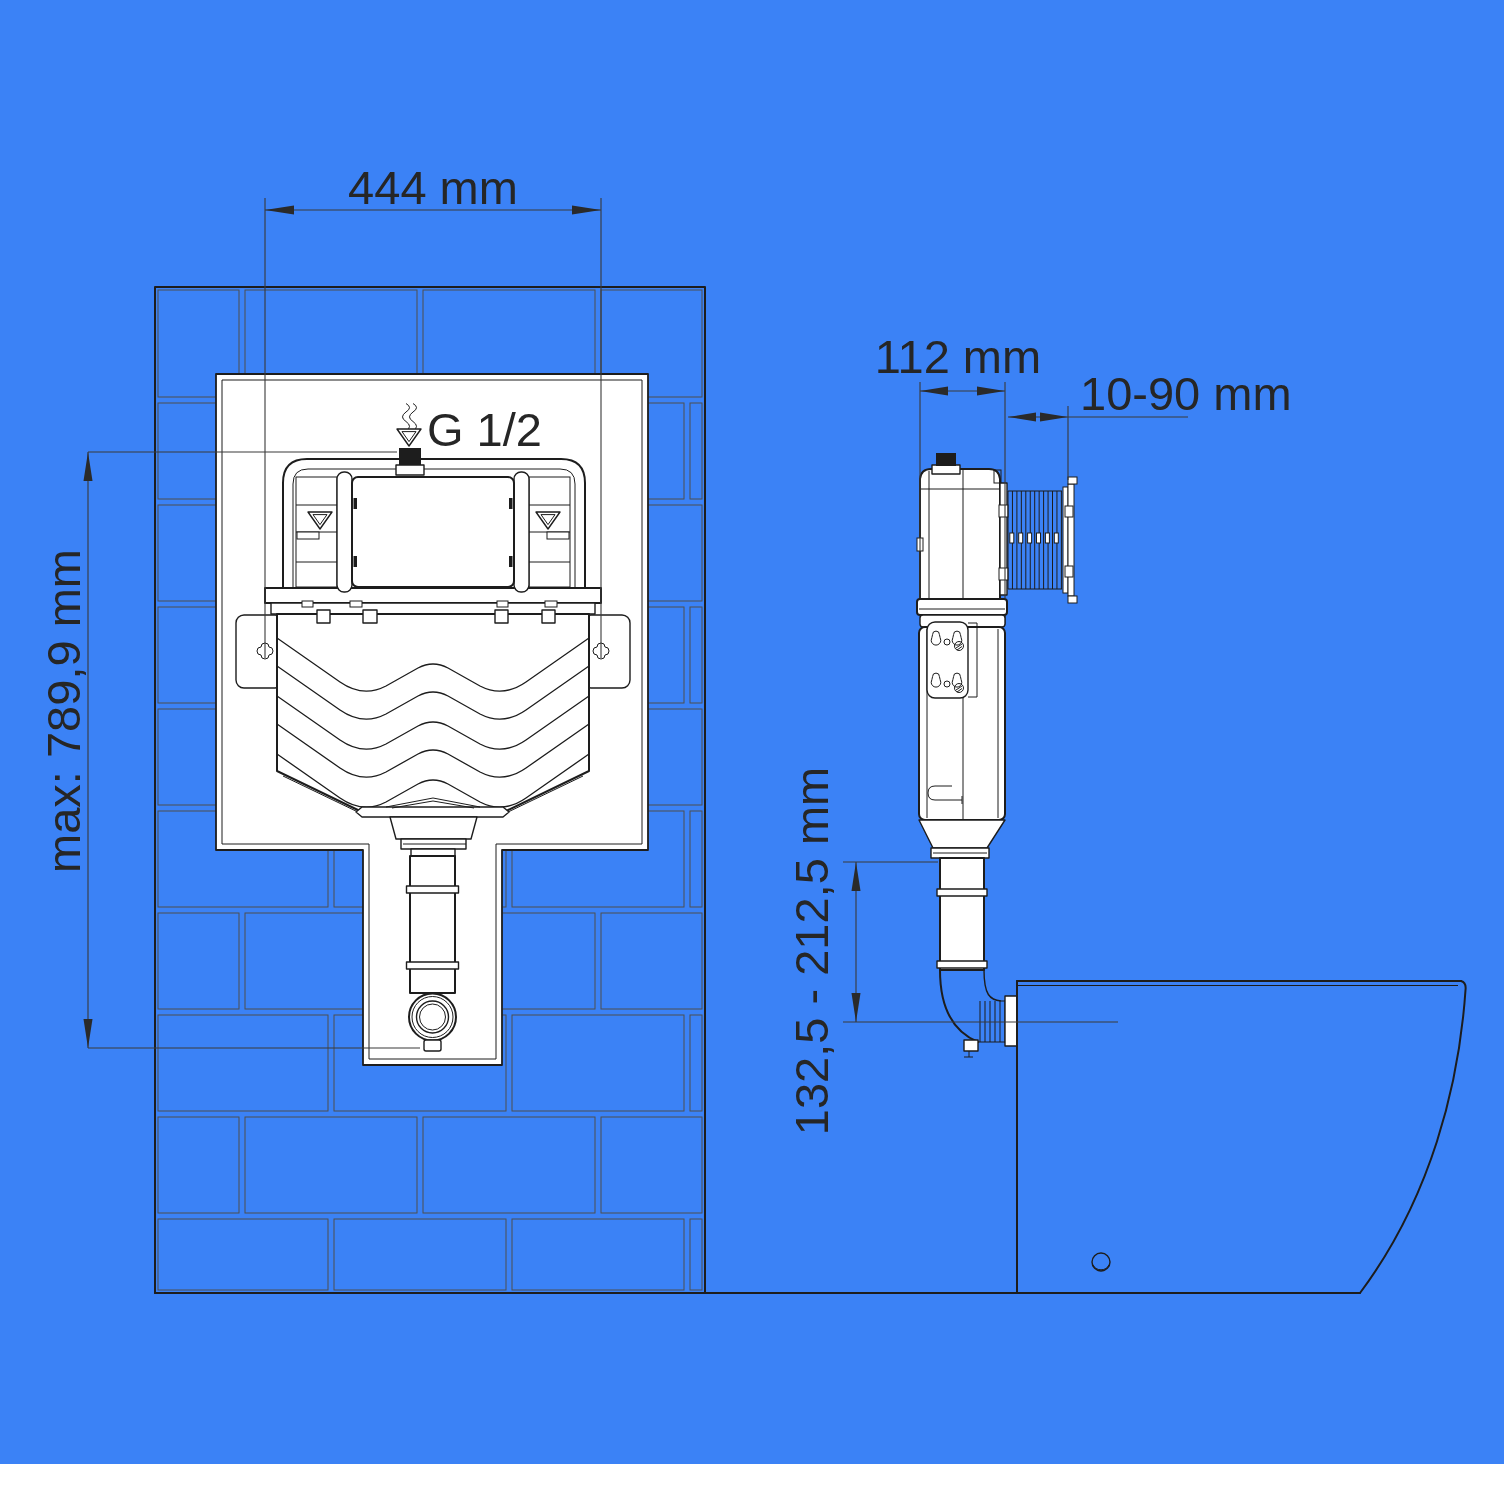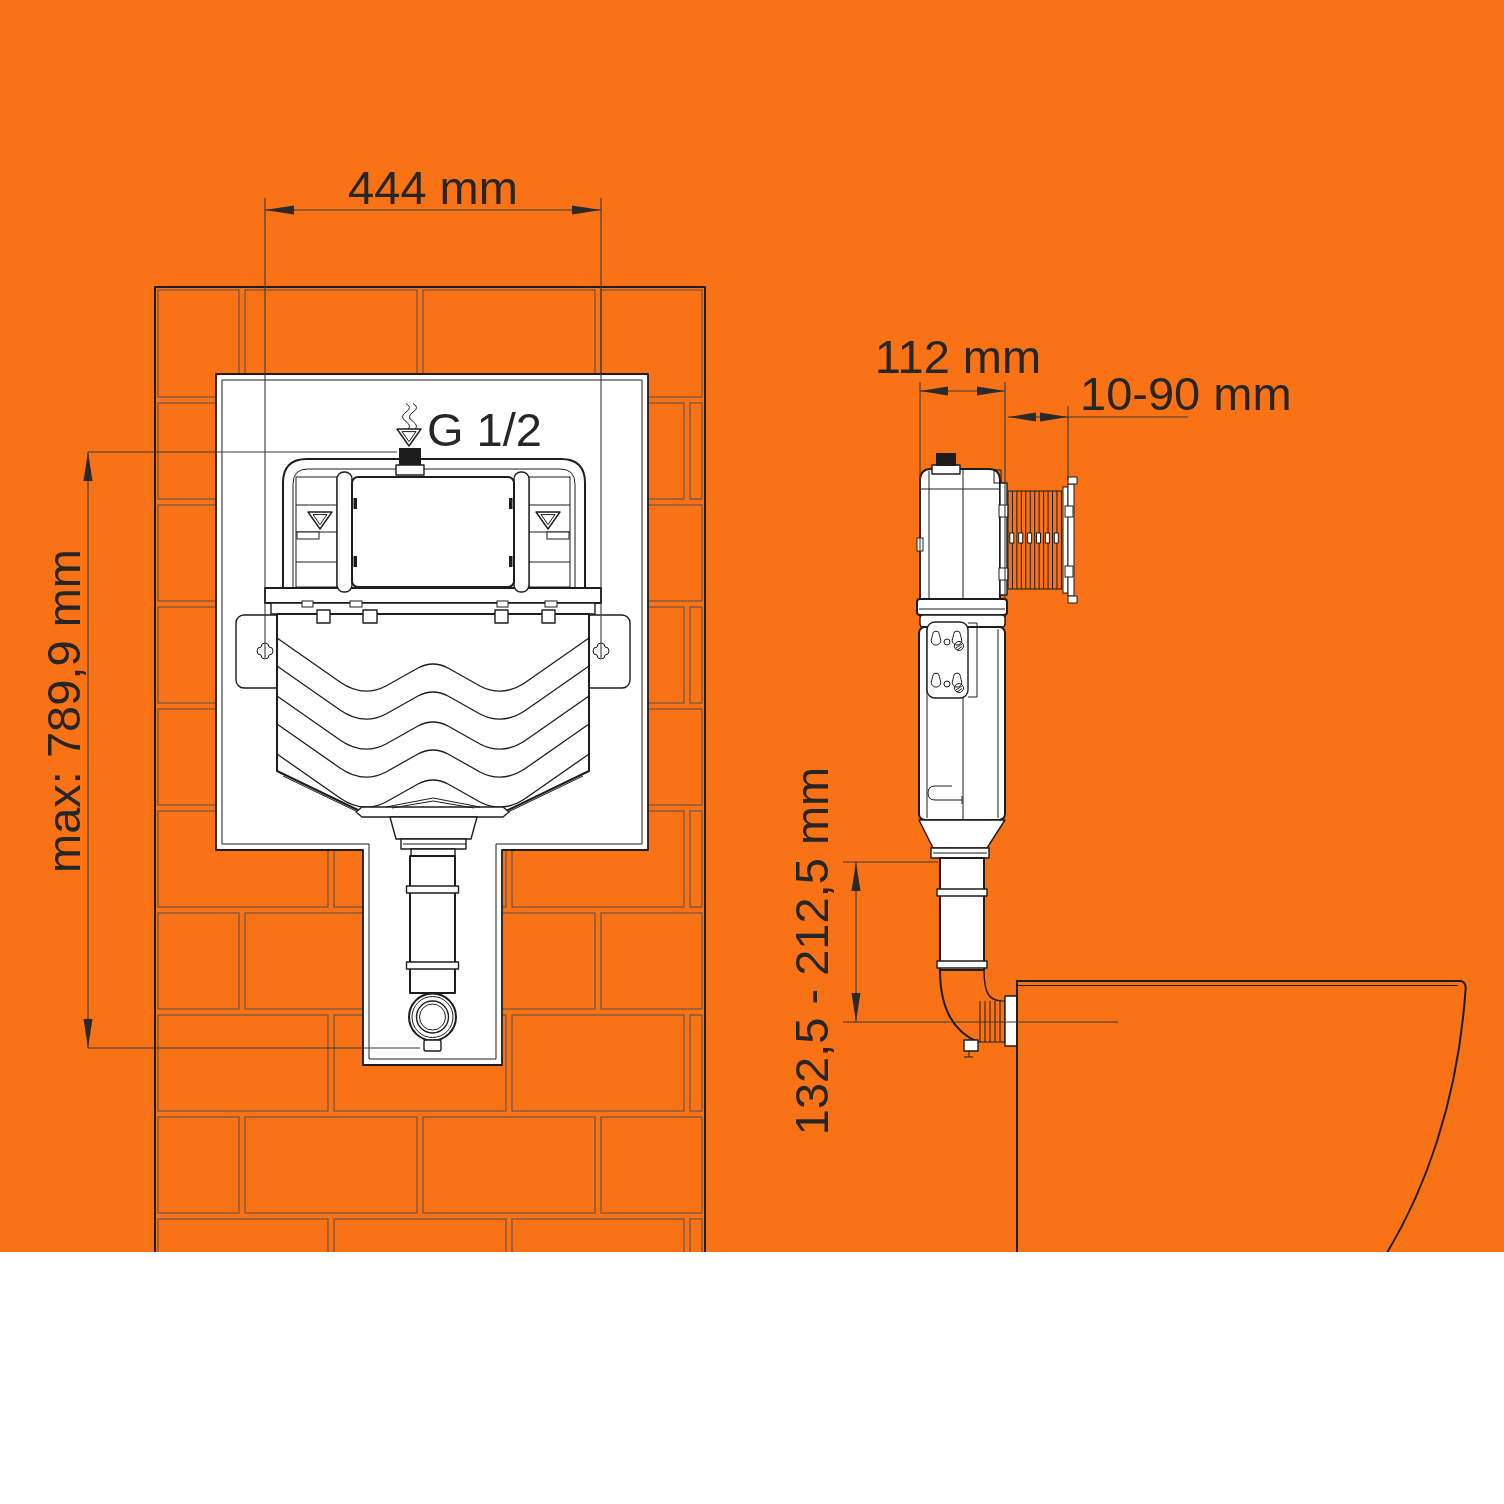--- a/index.html
+++ b/index.html
@@ -1,16 +1,16 @@
 <!DOCTYPE html>
 <html><head>
 <meta charset="utf-8">
 <style>
   html,body{margin:0;padding:0;background:#ffffff;}
-  #stage{position:relative;width:1504px;height:1252px;background:#f97316;overflow:hidden;}
+  #stage{position:relative;width:1504px;height:1464px;background:#3b82f6;overflow:hidden;}
   svg{display:block;}
   .ln{stroke:#1d1d1d;stroke-width:2;fill:none;stroke-linejoin:round;stroke-linecap:round;}
   .ln1{stroke:#1d1d1d;stroke-width:1.4;fill:none;stroke-linejoin:round;}
   .thin{stroke:#1d1d1d;stroke-width:1;fill:none;}
   .dim{stroke:#3a3a3a;stroke-width:1.1;fill:none;}
   .wht{fill:#ffffff;}
   .blk{fill:#1d1d1d;stroke:none;}
   .arrow{fill:#2a2a2a;stroke:none;}
   #bricks rect{stroke:#4f4f4f;stroke-width:1;fill:none;}
   #waves path{stroke:#1d1d1d;stroke-width:1.3;fill:none;}

